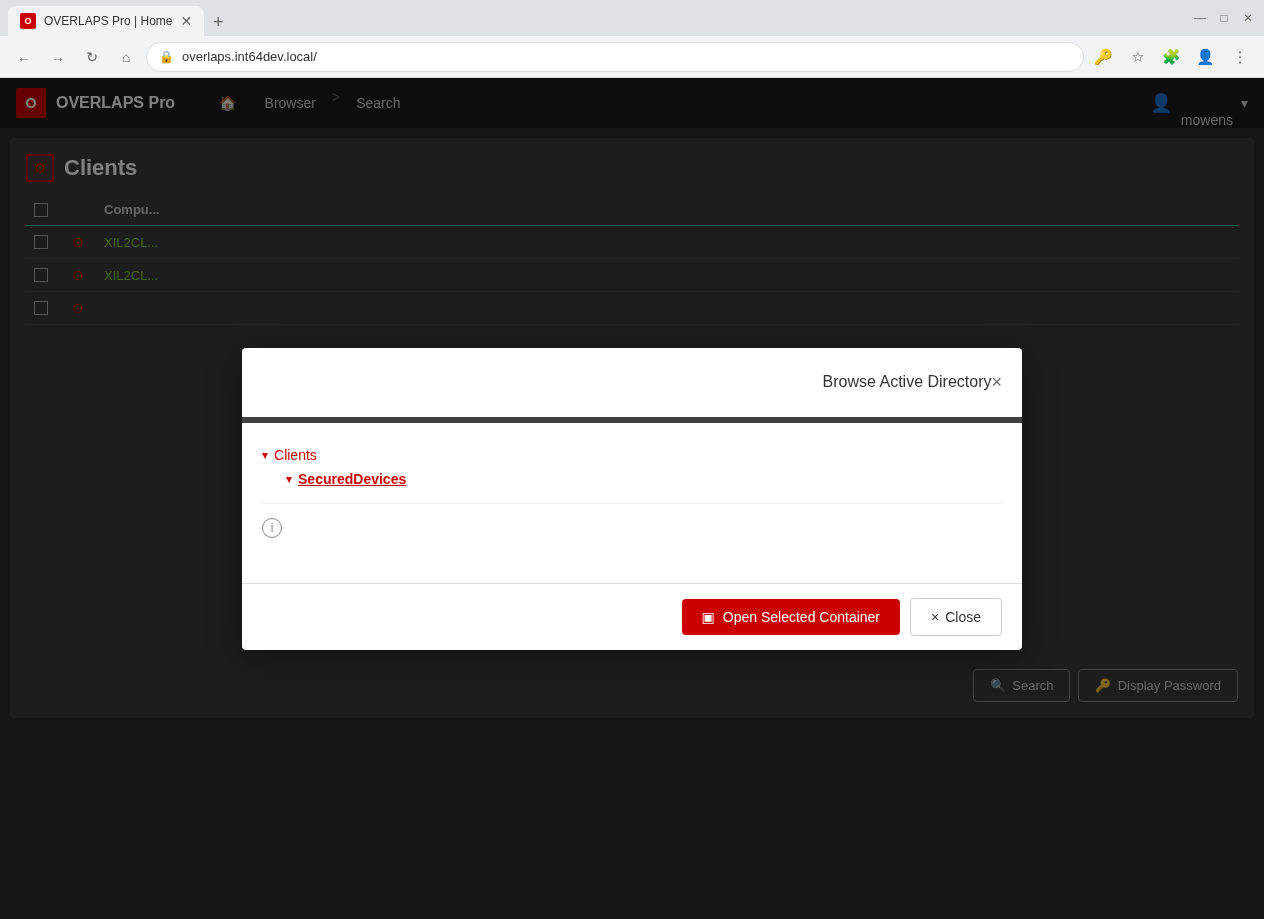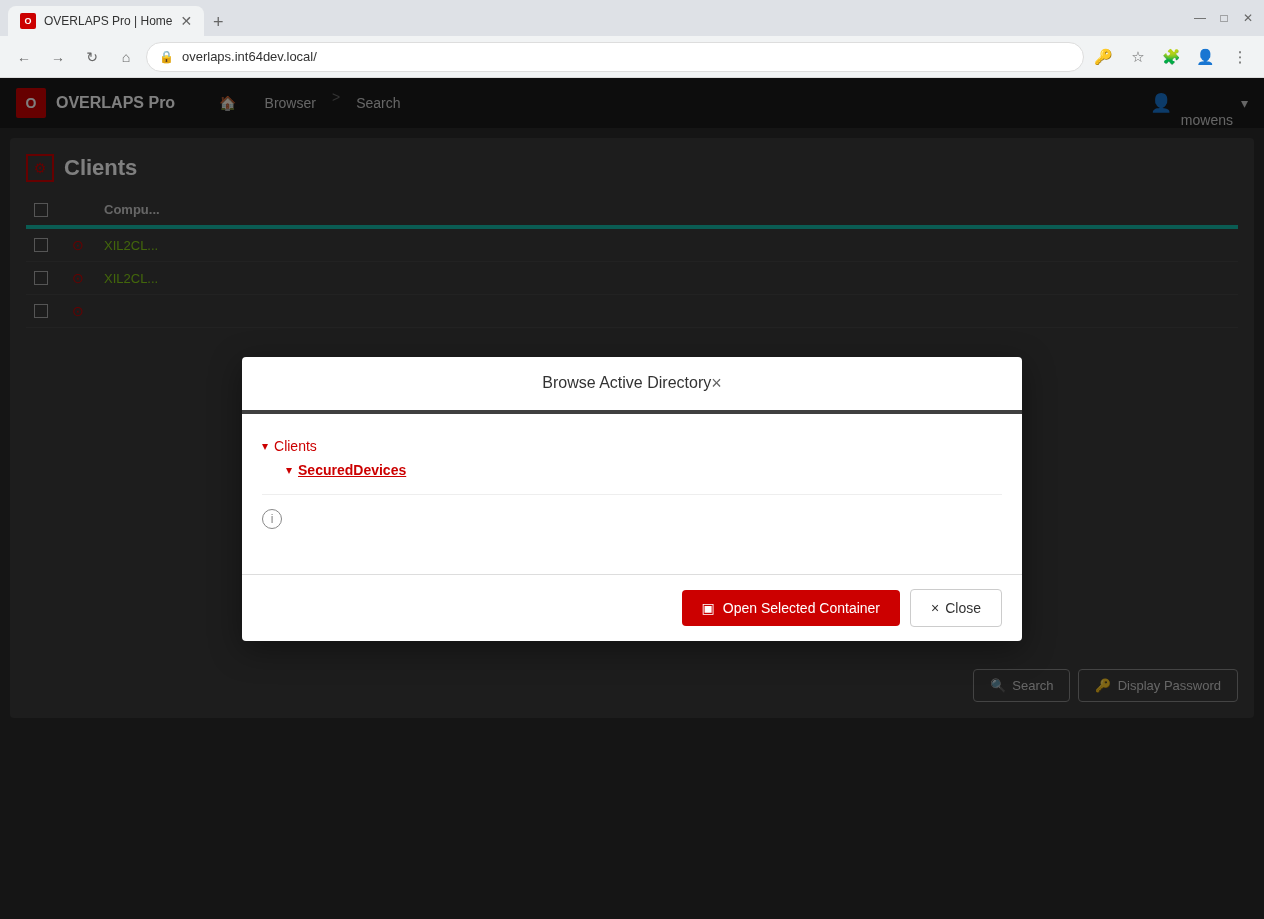--- a/index.html
+++ b/index.html
@@ -35,36 +35,36 @@
     .app-header-right { margin-left: auto; display: flex; align-items: center; gap: 8px; color: #ccc; font-size: 14px; }
 
     
     .content-area { background: #3a3a3a; margin: 10px; border-radius: 4px; min-height: 580px; padding: 16px; position: relative; }
     .content-header { display: flex; align-items: center; gap: 10px; margin-bottom: 12px; }
     .content-icon { width: 28px; height: 28px; border: 2px solid #c00; display: flex; align-items: center; justify-content: center; color: #c00; font-size: 14px; }
     .content-title { color: white; font-size: 22px; font-weight: bold; }
     .breadcrumb { color: #aaa; font-size: 13px; margin-bottom: 16px; }
 
     
-    .table-header { display: grid; grid-template-columns: 30px 24px 1fr; gap: 8px; padding: 8px; border-bottom: 4px solid #14b8a6; align-items: center; }
+    .table-header { display: grid; grid-template-columns: 30px 24px 1fr; gap: 8px; padding: 8px; border-bottom: 1px solid #14b8a6; align-items: center; }
     .col-head { color: #ccc; font-size: 13px; font-weight: bold; }
     .table-row { display: grid; grid-template-columns: 30px 24px 1fr; gap: 8px; padding: 8px; border-bottom: 1px solid #444; align-items: center; }
     .cell-text { color: #84cc16; font-size: 13px; }
     .status-icon { color: #c00; font-size: 14px; }
     .checkbox { width: 14px; height: 14px; border: 1px solid #aaa; background: transparent; }
 
     
     .content-footer { position: absolute; bottom: 16px; right: 16px; display: flex; gap: 8px; }
     .btn-search { background: transparent; border: 1px solid #888; color: #ccc; padding: 8px 16px; font-size: 13px; cursor: pointer; border-radius: 4px; display: flex; align-items: center; gap: 6px; }
     .btn-display-pw { background: transparent; border: 1px solid #888; color: #ccc; padding: 8px 16px; font-size: 13px; cursor: pointer; border-radius: 4px; display: flex; align-items: center; gap: 6px; }
 
     
     .modal-overlay { position: absolute; top: 0; left: 0; width: 100%; height: 100%; background: rgba(0,0,0,0.5); display: flex; align-items: center; justify-content: center; z-index: 100; }
     .modal { background: white; border-radius: 4px; width: 780px; box-shadow: 0 8px 32px rgba(0,0,0,0.4); }
-    .modal-header { display: flex; align-items: center; justify-content: center; padding: 16px 20px; border-bottom: 4px solid #404040; }
+    .modal-header { display: flex; align-items: center; justify-content: flex-end; padding: 24px 20px; border-bottom: 6px solid #404040; }
     .modal-title { font-size: 16px; color: #333; font-weight: normal; }
     .modal-close { background: none; border: none; font-size: 18px; cursor: pointer; color: #666; }
     .modal-body { padding: 20px; min-height: 160px; }
 
     
     .tree-item { display: flex; align-items: center; gap: 6px; padding: 4px 0; }
     .tree-arrow { color: #c00; font-size: 12px; cursor: pointer; }
     .tree-label { color: #c00; font-size: 14px; }
     .tree-label.active { text-decoration: underline; font-weight: bold; cursor: pointer; }
     .tree-children { margin-left: 24px; }

